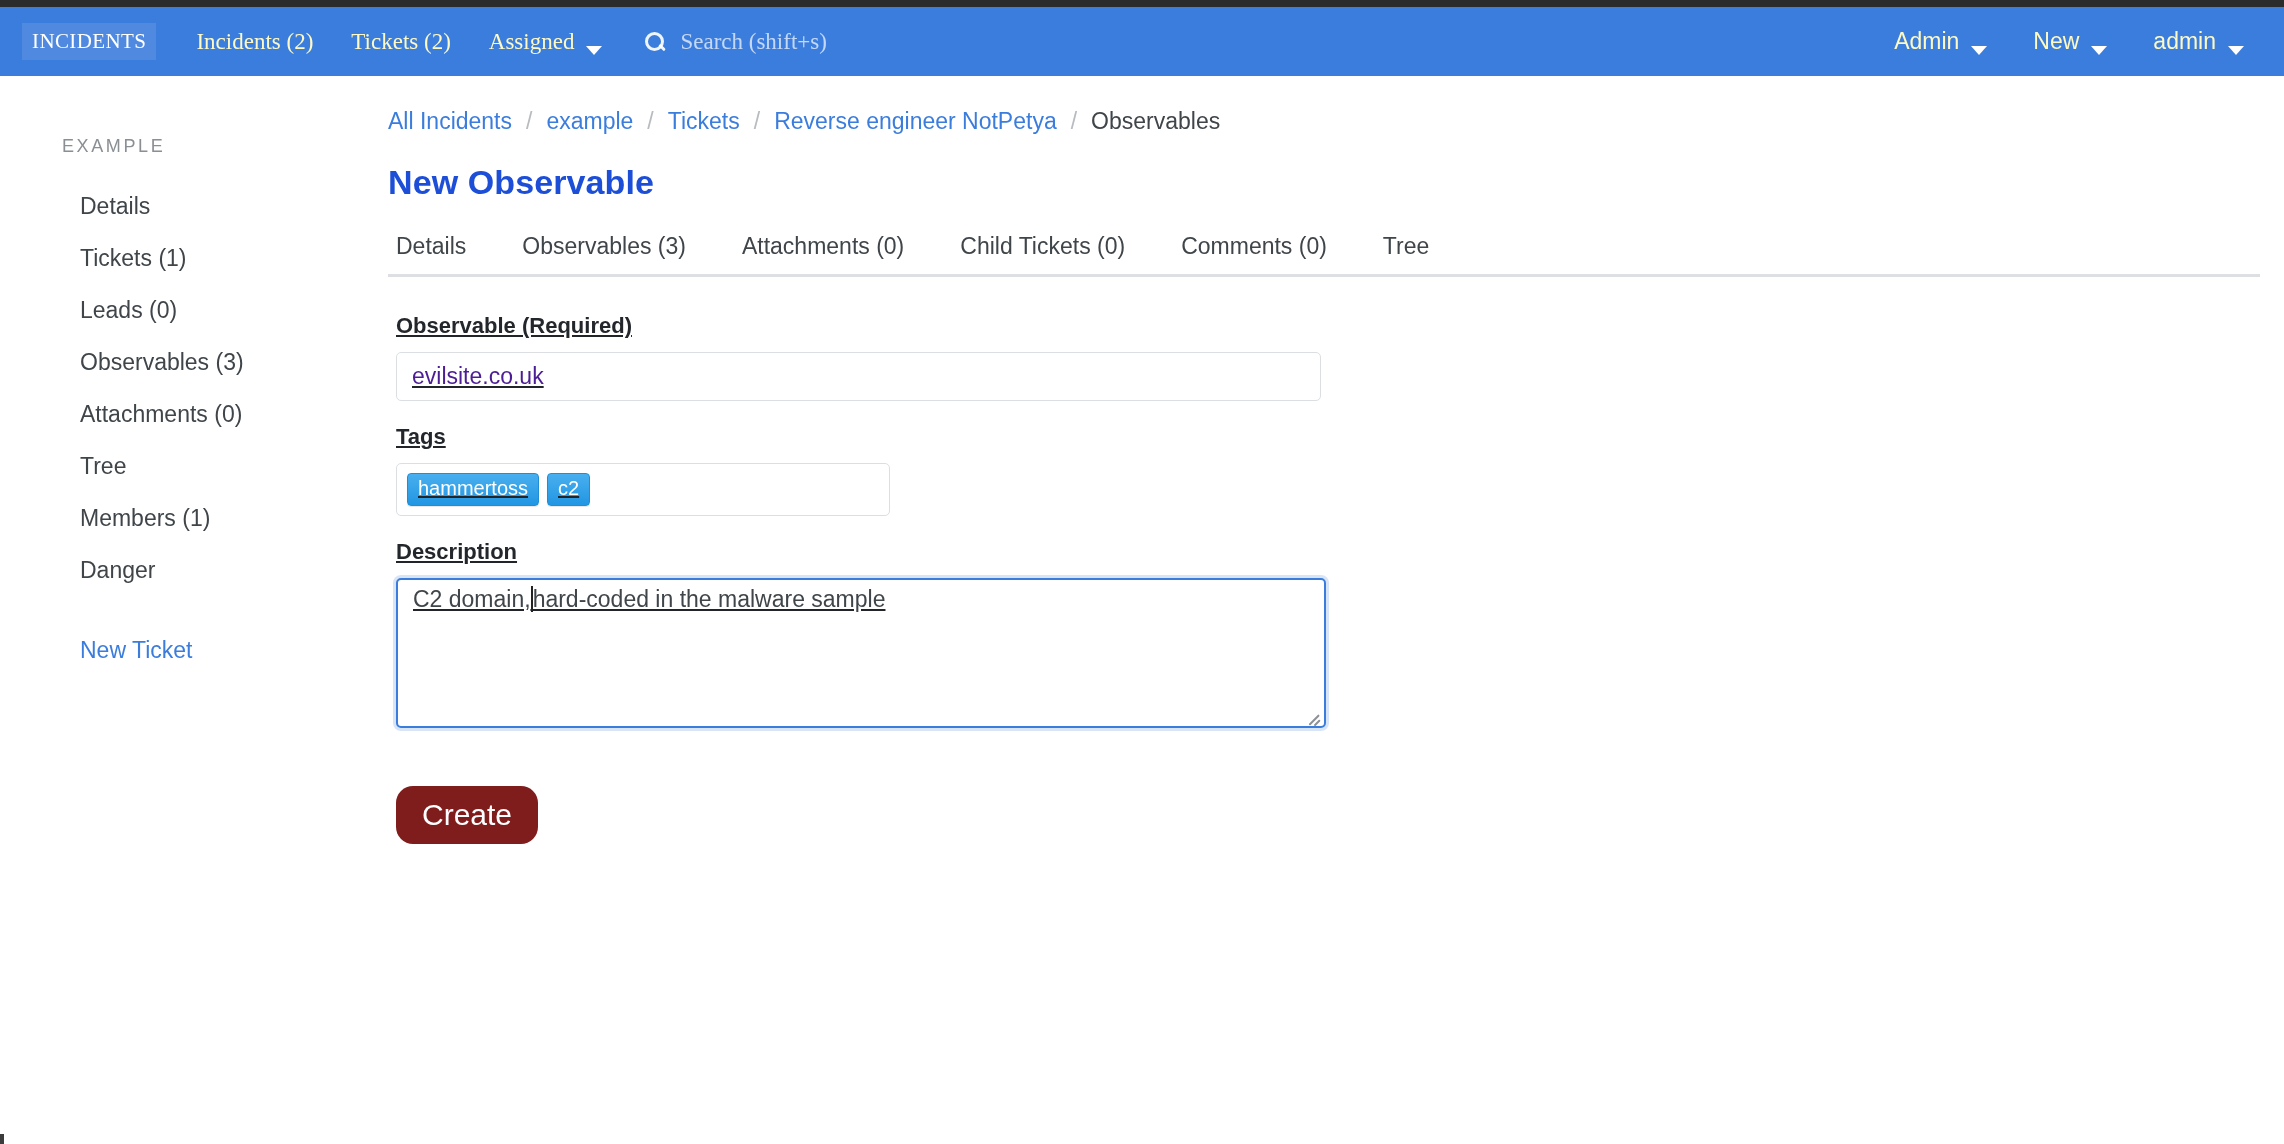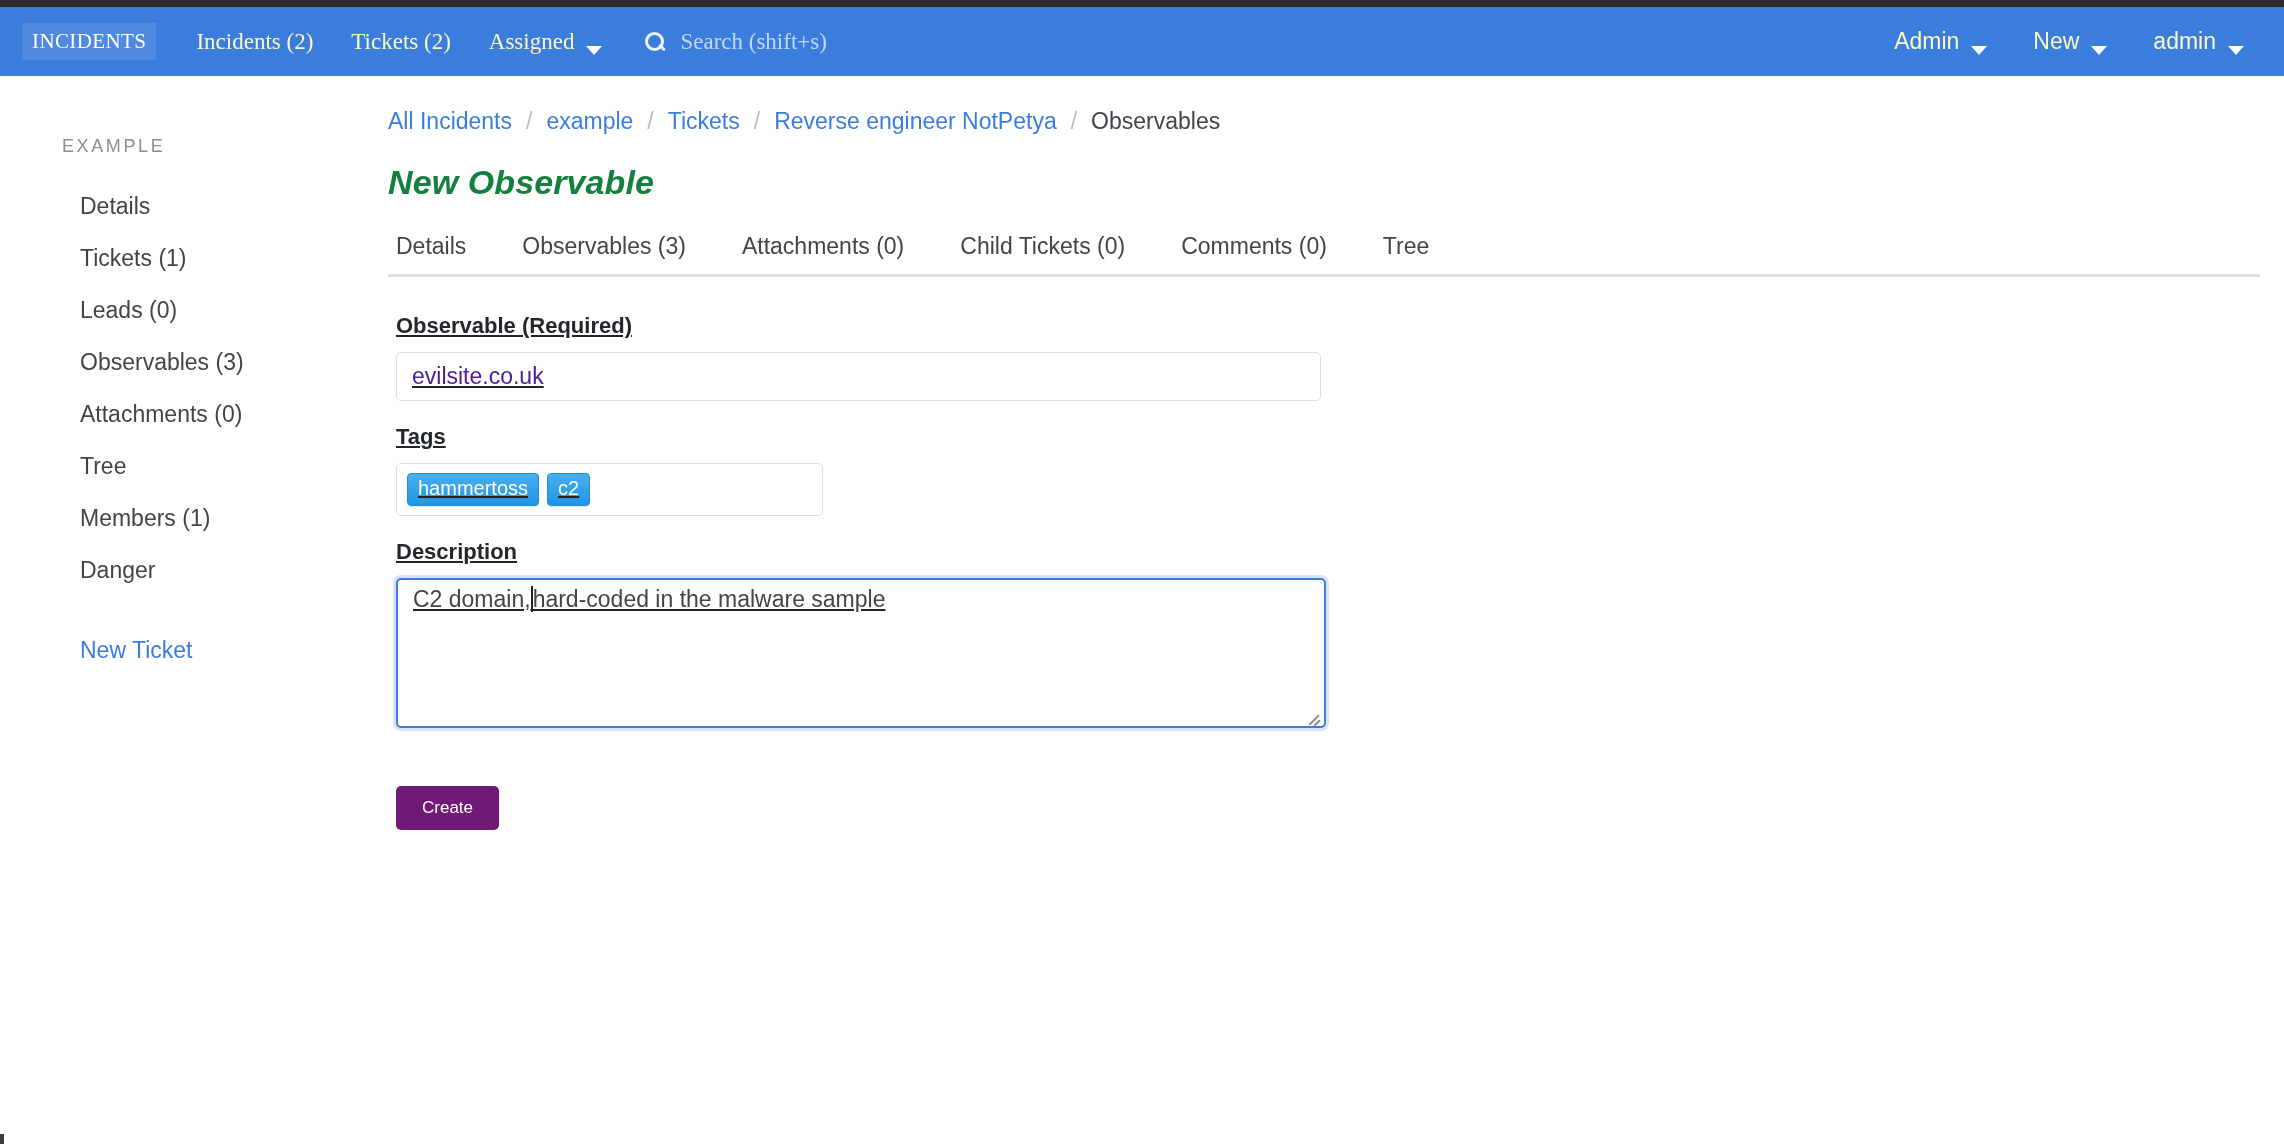--- a/index.html
+++ b/index.html
@@ -157,24 +157,23 @@
   }
   .crumb-link { color: #3b7ddd; }
   .crumb-current { color: #3f4549; }
   .crumb-sep {
     color: #b8bcc0;
     margin: 0 14px;
   }
   .page-title {
     font-size: 34px;
     font-weight: bold;
-    color: #15803d;
+    color: #1d4ed8;
     margin: 28px 0 0 0;
     letter-spacing: 0.1px;
-    font-style: italic;
   }
 
   
   .tabs {
     display: flex;
     align-items: flex-end;
     margin-top: 31px;
     border-bottom: 3px solid #dddfe2;
     width: 1872px;
     padding-bottom: 14px;
@@ -207,21 +206,21 @@
     font-size: 23px;
     color: #4c1d95;
     padding: 0 15px;
     background: #ffffff;
     outline: none;
     display: block;
   }
   .field-block { margin-bottom: 23px; text-decoration: underline; }
 
   .tags-box {
-    width: 427px;
+    width: 494px;
     min-height: 50px;
     border: 1.5px solid #dcdfe2;
     border-radius: 5px;
     background: #ffffff;
     padding: 9px 10px;
     display: flex;
     align-items: center;
     gap: 8px;
   }
   .tag-chip {
@@ -277,26 +276,26 @@
     display: inline-block;
     width: 2px;
     height: 26px;
     background: #222;
     vertical-align: -5px;
     margin: 0 0px;
   }
 
   .create-btn {
     margin-top: 35px;
-    background: #701a75;
+    background: #7f1d1d;
     color: #ffffff;
     border: none;
-    border-radius: 5px;
+    border-radius: 17px;
     font-family: "Liberation Sans", sans-serif;
-    font-size: 17px;
+    font-size: 30px;
     padding: 12px 26px;
     cursor: pointer;
     display: inline-block;
   }
 
   .corner-mark {
     position: absolute;
     left: 0;
     bottom: 0;
     width: 4px;

